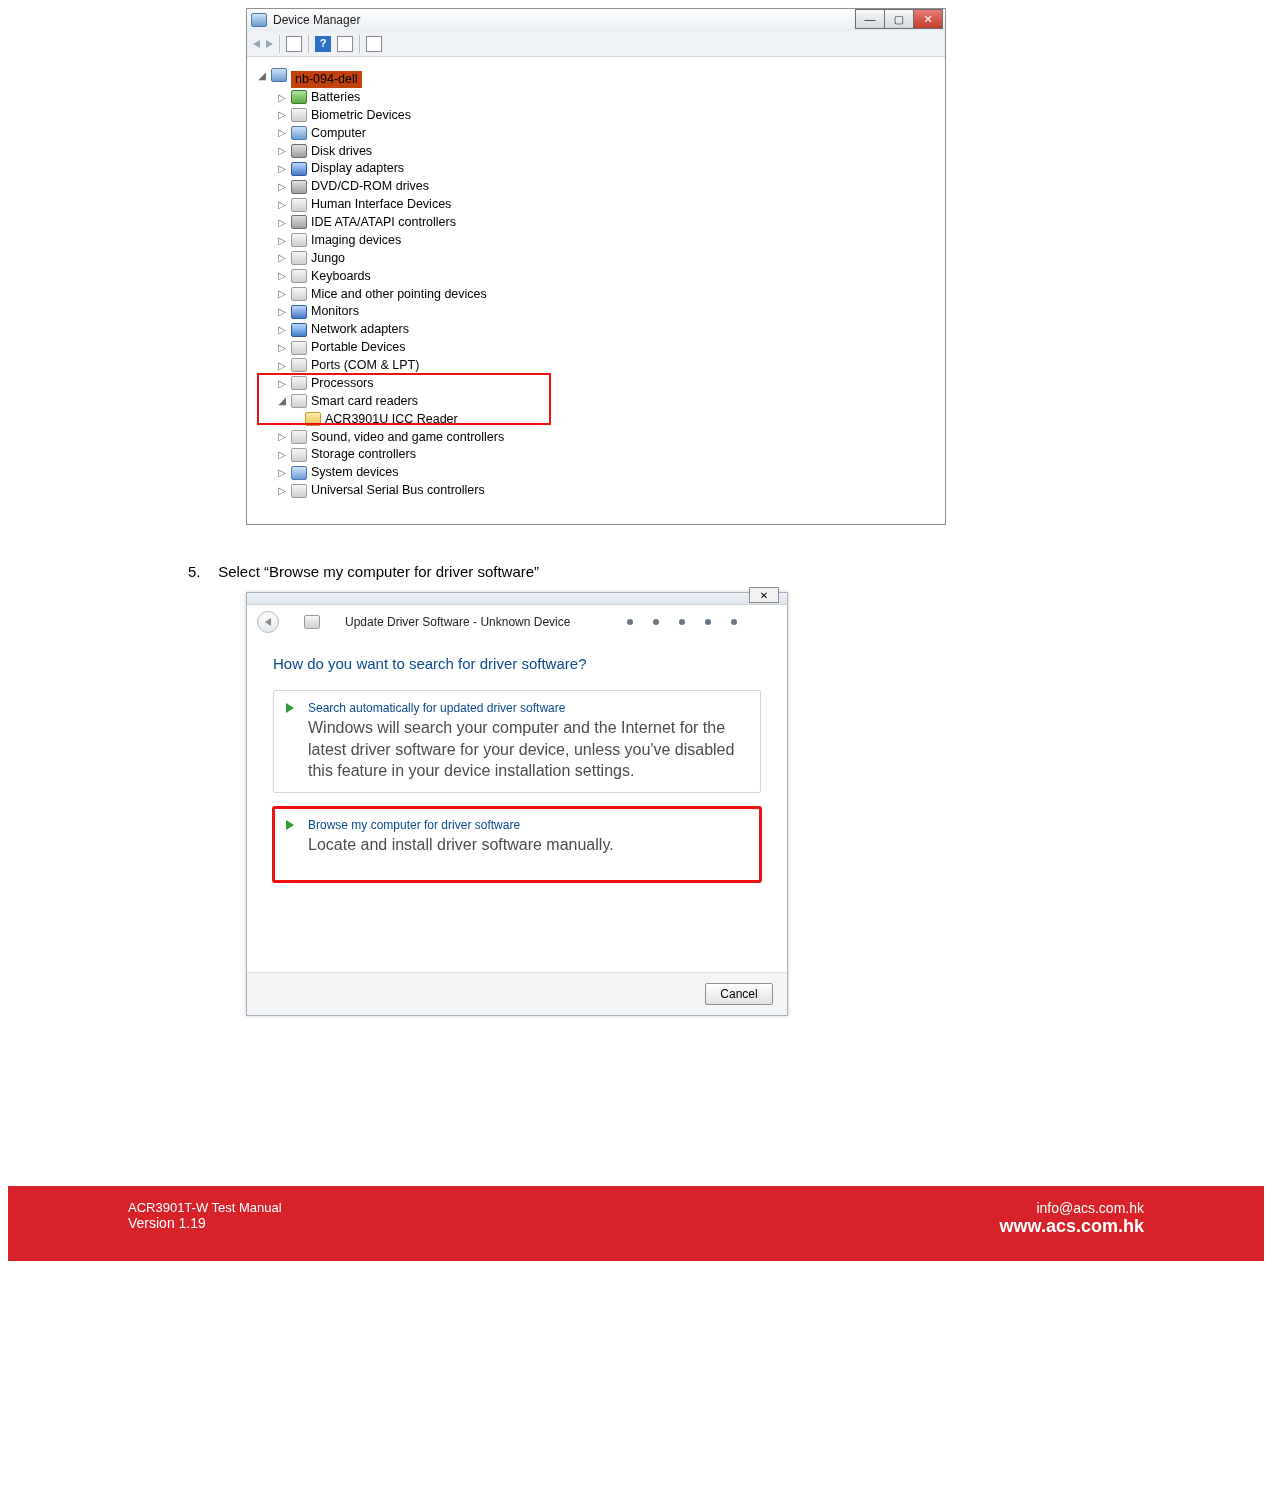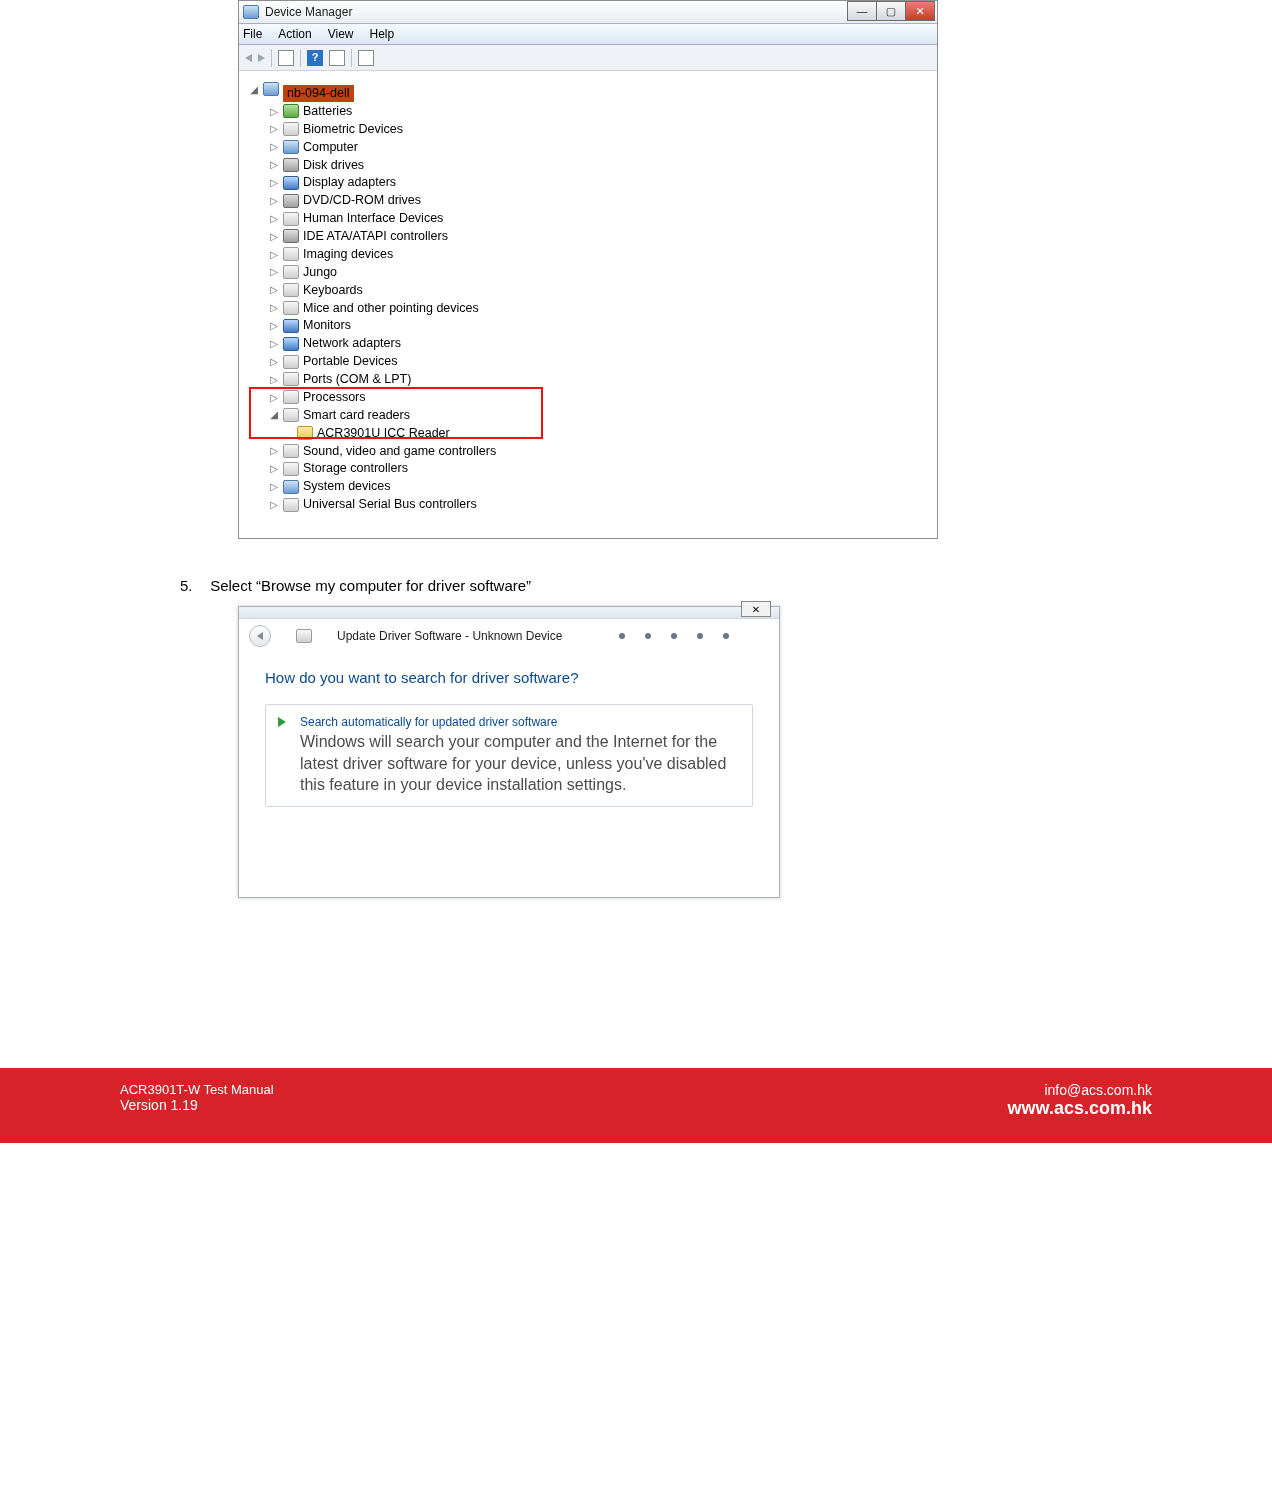--- a/index.html
+++ b/index.html
@@ -1,17 +1,17 @@
 <!DOCTYPE html>
 <html><head>
 <meta charset="utf-8">
 <style>
   * { margin: 0; padding: 0; box-sizing: border-box; }
   body { font-family: Arial, sans-serif; background: #fff; width: 1272px; }
-  .page { width: 1272px; background: #fff; padding: 0; }
+  .page { width: 1272px; background: #fff; padding: 8px; }
 
   
   .devmgr-window { width: 700px; margin: 0 0 0 238px; border: 1px solid #8f8f8f; background: #fff; position: relative; }
   .devmgr-titlebar { height: 22px; background: linear-gradient(#fff,#e8edf3); display: flex; align-items: center; font-size: 12px; color: #222; padding-left: 4px; }
   .devmgr-titlebar .titletext { margin-left: 6px; }
   .devmgr-winbtns { position: absolute; right: 2px; top: 0; display: flex; }
   .winbtn { width: 30px; height: 20px; border: 1px solid #6d6d6d; background: linear-gradient(#f7f7f7,#d5d9de); margin-left: -1px; display:flex; align-items:center; justify-content:center; font-size:11px; }
   .winbtn.close { background: linear-gradient(#e97e74,#c43c2a); color:#fff; }
   .devmgr-menubar { height: 22px; background: linear-gradient(#f7fbff,#dce6f3); display:flex; align-items:center; font-size:12px; color:#000; padding-left:4px; gap:16px; border-top:1px solid #aac; border-bottom:1px solid #aac; }
   .devmgr-toolbar { height: 26px; background:#eef2f7; display:flex; align-items:center; gap:6px; padding-left:6px; border-bottom:1px solid #cfd4db; }
@@ -76,26 +76,20 @@
   <div class="devmgr-window" style="position:relative;">
     <div class="devmgr-titlebar">
       <span class="nodeicon ic-computer"></span>
       <span class="titletext">Device Manager</span>
       <div class="devmgr-winbtns">
         <div class="winbtn">—</div>
         <div class="winbtn">▢</div>
         <div class="winbtn close">✕</div>
       </div>
     </div>
-    <div class="devmgr-menubar">
-      <span>File</span>
-      <span>Action</span>
-      <span>View</span>
-      <span>Help</span>
-    </div>
     <div class="devmgr-toolbar">
       <span class="tbicon arrow-left"></span>
       <span class="tbicon arrow-right"></span>
       <span class="tbsep"></span>
       <span class="tbicon box"></span>
       <span class="tbsep"></span>
       <span class="tbicon help">?</span>
       <span class="tbicon box"></span>
       <span class="tbsep"></span>
       <span class="tbicon box"></span>
@@ -263,22 +257,30 @@
     </div>
     <div class="upd-body">
       <div class="upd-question">How do you want to search for driver software?</div>
 
       <div class="upd-option">
         <span class="arrow"></span>
         <div class="upd-opt-title">Search automatically for updated driver software</div>
         <div class="upd-opt-desc">Windows will search your computer and the Internet for the latest driver software for your device, unless you've disabled this feature in your device installation settings.</div>
       </div>
 
+      <div class="upd-option highlighted">
+        <span class="arrow"></span>
+        <div class="upd-opt-title">Browse my computer for driver software</div>
+        <div class="upd-opt-desc">Locate and install driver software manually.</div>
+      </div>
 
       <div style="height:60px;"></div>
+    </div>
+    <div class="upd-footer">
+      <button class="upd-cancel">Cancel</button>
     </div>
   </div>
 
   <div class="doc-footer">
     <div class="left">
       <div class="l1">ACR3901T-W Test Manual</div>
       <div class="l2">Version 1.19</div>
     </div>
     <div class="right">
       <div class="l1">info@acs.com.hk</div>

